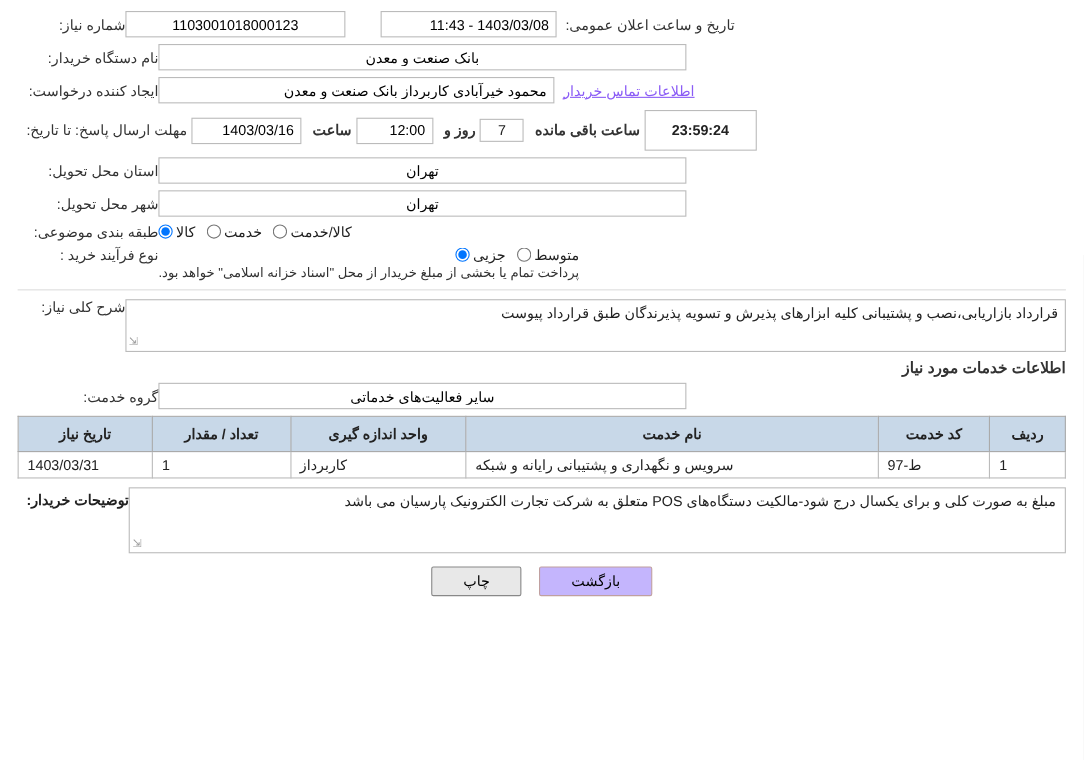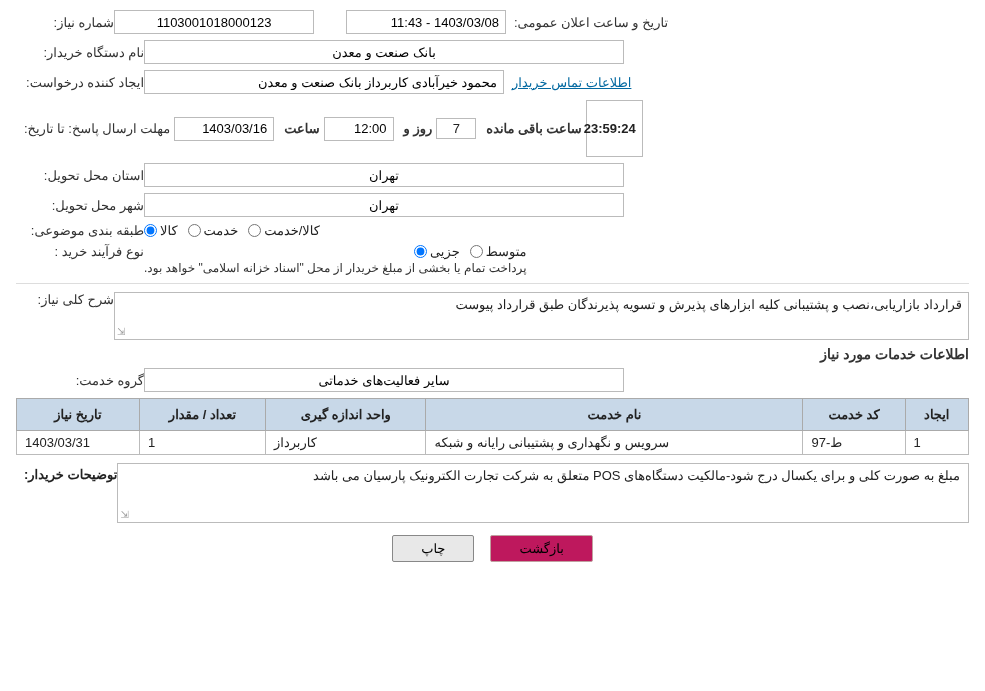--- a/index.html
+++ b/index.html
@@ -57,21 +57,21 @@
     .input-medium {
       width: 180px;
     }
     .input-small {
       width: 100px;
     }
     .input-tiny {
       width: 70px;
     }
     .link-blue {
-      color: #0369a1;
+      color: #8b5cf6;
       text-decoration: underline;
       cursor: pointer;
       margin-left: 8px;
     }
     .date-time-row {
       display: flex;
       align-items: center;
       justify-content: flex-end;
       margin-bottom: 6px;
       gap: 4px;
@@ -174,21 +174,21 @@
       font-size: 13px;
       font-family: Tahoma, Arial, sans-serif;
       cursor: pointer;
       border: 1px solid #888;
       border-radius: 2px;
     }
     .btn-print {
       background: #e8e8e8;
     }
     .btn-back {
-      background: #be185d;
+      background: #c4b5fd;
       border-color: #c0a0a0;
     }
     .separator {
       height: 1px;
       background: #ddd;
       margin: 8px 0;
     }
     .section-header {
       font-weight: bold;
       font-size: 14px;
@@ -228,21 +228,21 @@
       <span class="label">نام دستگاه خریدار:</span>
     </div>
 
     <div class="form-row">
       <span class="link-blue">اطلاعات تماس خریدار</span>
       <input class="input-box" type="text" style="width: 360px; text-align: right;" readonly="" value="محمود خیرآبادی کاربرداز بانک صنعت و معدن">
       <span class="label">ایجاد کننده درخواست:</span>
     </div>
 
     <div class="date-time-row">
-      <span style="border:1px solid #bbb; padding:20px 6px; background:#fff; font-weight:bold; width:57px; text-align:center;">23:59:24</span>
+      <span style="border:1px solid #bbb; padding:10px 6px; background:#fff; font-weight:bold; width:102px; text-align:center;">23:59:24</span>
       <span class="inline-label">ساعت باقی مانده</span>
       <span style="border:1px solid #bbb; padding:2px 6px; background:#fff; width:40px; text-align:center;">7</span>
       <span class="inline-label">روز و</span>
       <input class="input-box input-tiny" type="text" readonly="" value="12:00" style="">
       <span class="inline-label">ساعت</span>
       <input class="input-box input-small" type="text" readonly="" value="1403/03/16" style="">
       <span class="label" style="min-width:140px;">مهلت ارسال پاسخ: تا تاریخ:</span>
     </div>
 
     <div class="form-row">
@@ -303,21 +303,21 @@
     <div class="section-header">اطلاعات خدمات مورد نیاز</div>
 
     <div class="form-row">
       <input class="input-box" type="text" style="width: 480px; text-align: center;" readonly="" value="سایر فعالیت‌های خدماتی">
       <span class="label">گروه خدمت:</span>
     </div>
 
     <table class="service-table">
       <thead>
         <tr>
-          <th>ایجاد</th>
+          <th>ردیف</th>
           <th>کد خدمت</th>
           <th>نام خدمت</th>
           <th>واحد اندازه گیری</th>
           <th>تعداد / مقدار</th>
           <th>تاریخ نیاز</th>
         </tr>
       </thead>
       <tbody id="service-table-body">
       <tr>
             <td>1</td>

